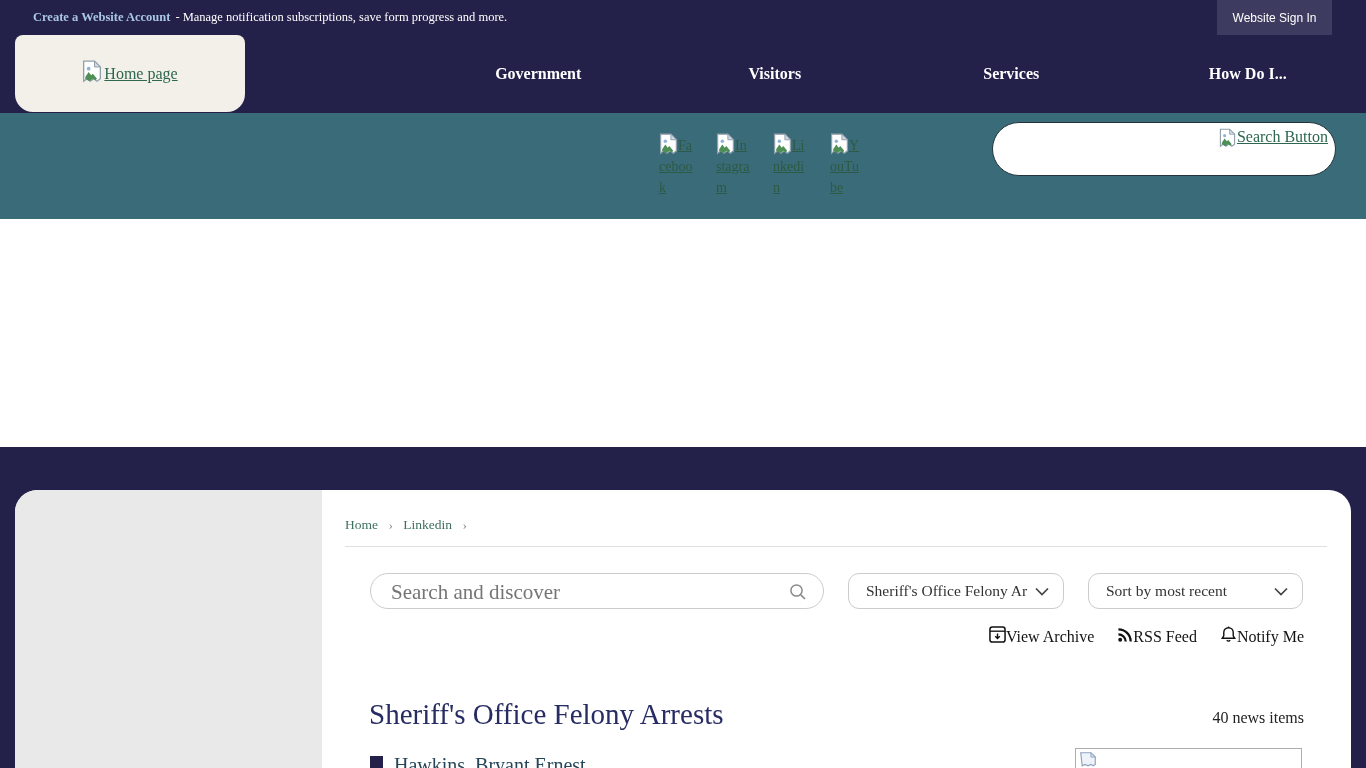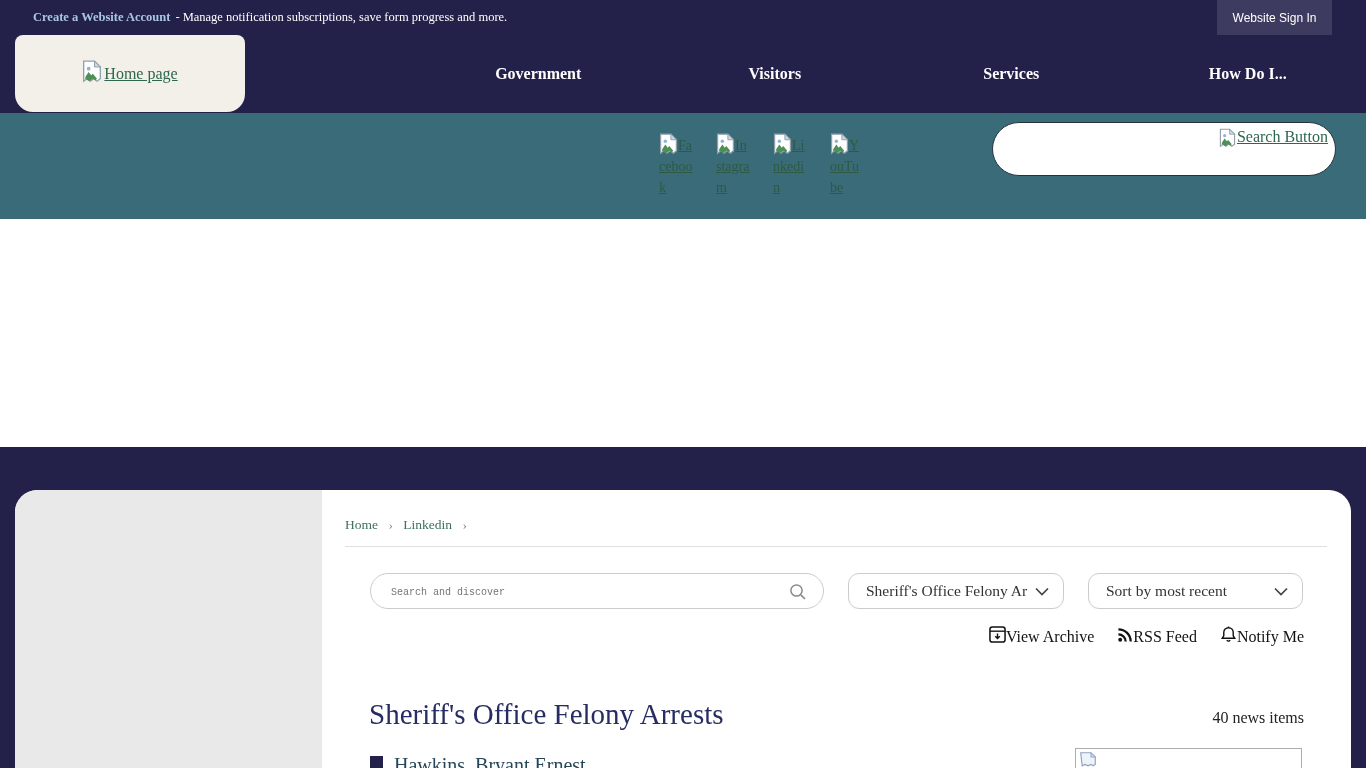--- a/index.html
+++ b/index.html
@@ -52,21 +52,21 @@
 
   .breadcrumb { position:absolute; left:330px; top:27px; font-size:13.5px; color:#8a8a8a; }
   .crumb { color:#3f6f60; text-decoration:none; cursor:pointer; }
   .crumb-sep { margin:0 7px; color:#8a8a8a; }
   .bc-divider { position:absolute; left:330px; top:56px; width:982px; height:0; border-top:1px solid #e0e0e0; }
 
   
   .discover-pill { position:absolute; left:355px; top:83px; width:454px; height:36px; background:#fff;
     border:1px solid #ccc; border-radius:18px; }
   .discover-pill input { position:absolute; left:20px; top:6px; width:390px; height:24px; border:none;
-    outline:none; background:transparent; font-family:Liberation Mono, monospace; font-size:10px; color:#555; }
+    outline:none; background:transparent; font-family:Liberation Serif, serif; font-size:21px; color:#555; }
   .discover-pill .mag { position:absolute; right:16px; top:9px; }
   .dropdown { position:absolute; top:83px; height:36px; background:#fff; border:1px solid #ccc;
     border-radius:11px; display:flex; align-items:center; justify-content:space-between;
     padding:0 14px 0 17px; font-size:15.5px; color:#333; cursor:pointer; }
   .dd-cat { left:833px; width:216px; }
   .dd-sort { left:1073px; width:215px; }
 
   
   .actions-row { position:absolute; top:136px; right:47px; display:flex; align-items:center; gap:23px; }
   .action-link { display:flex; align-items:center; font-size:16px; color:#111; cursor:pointer; }

